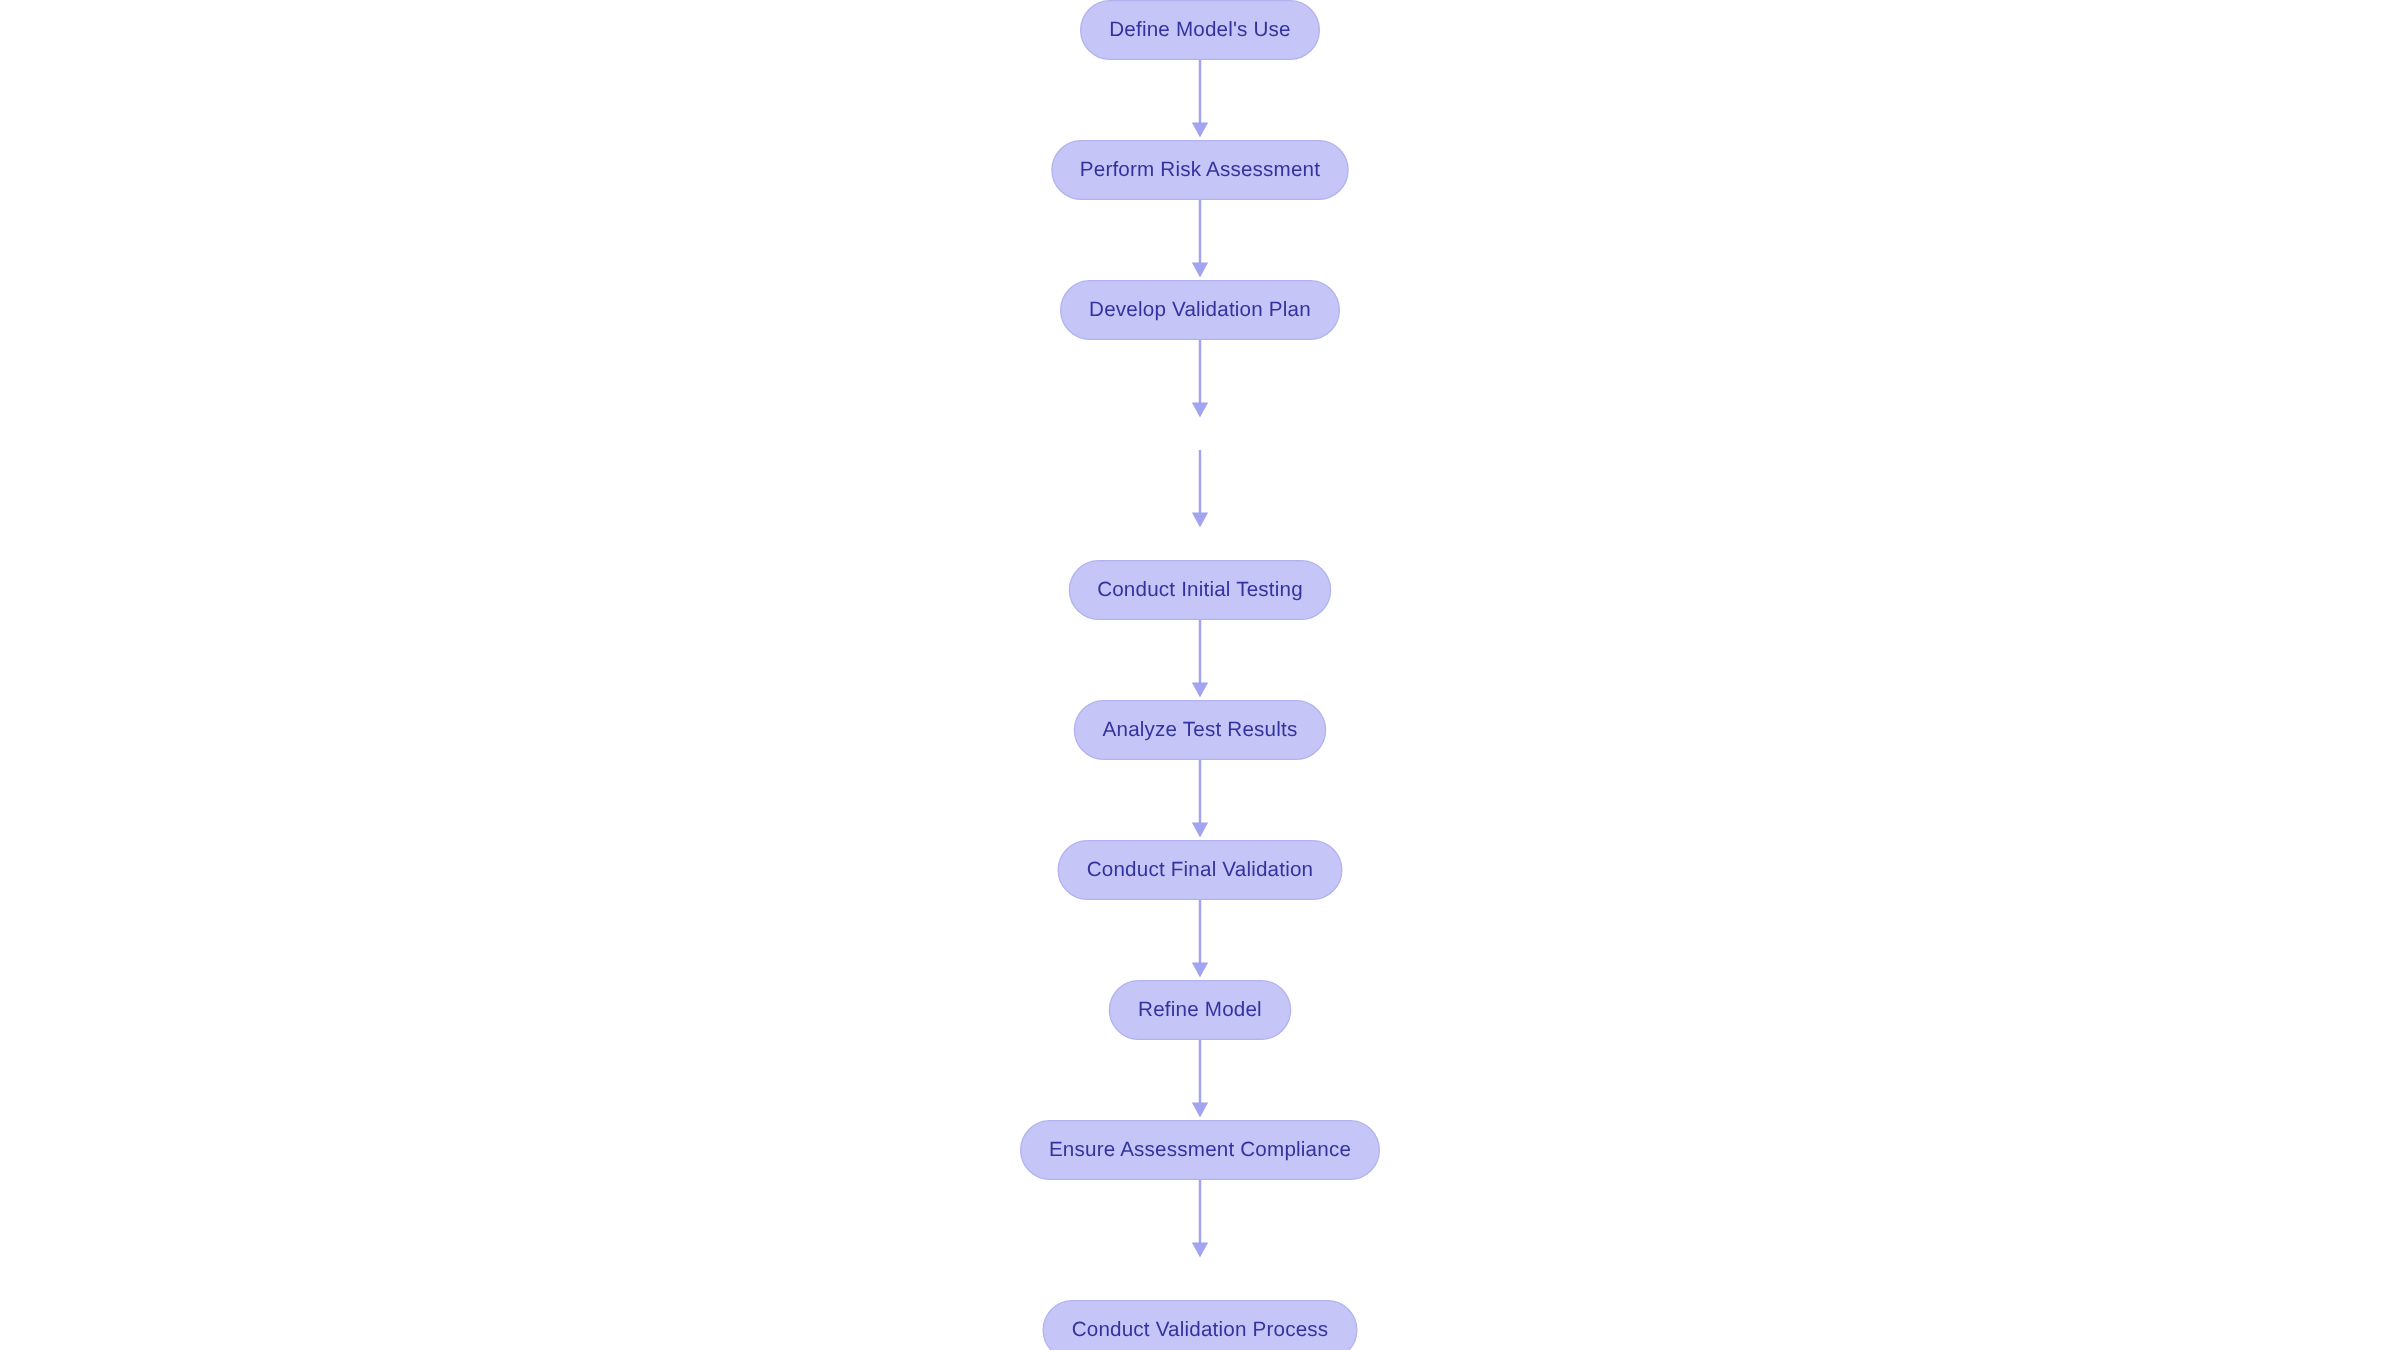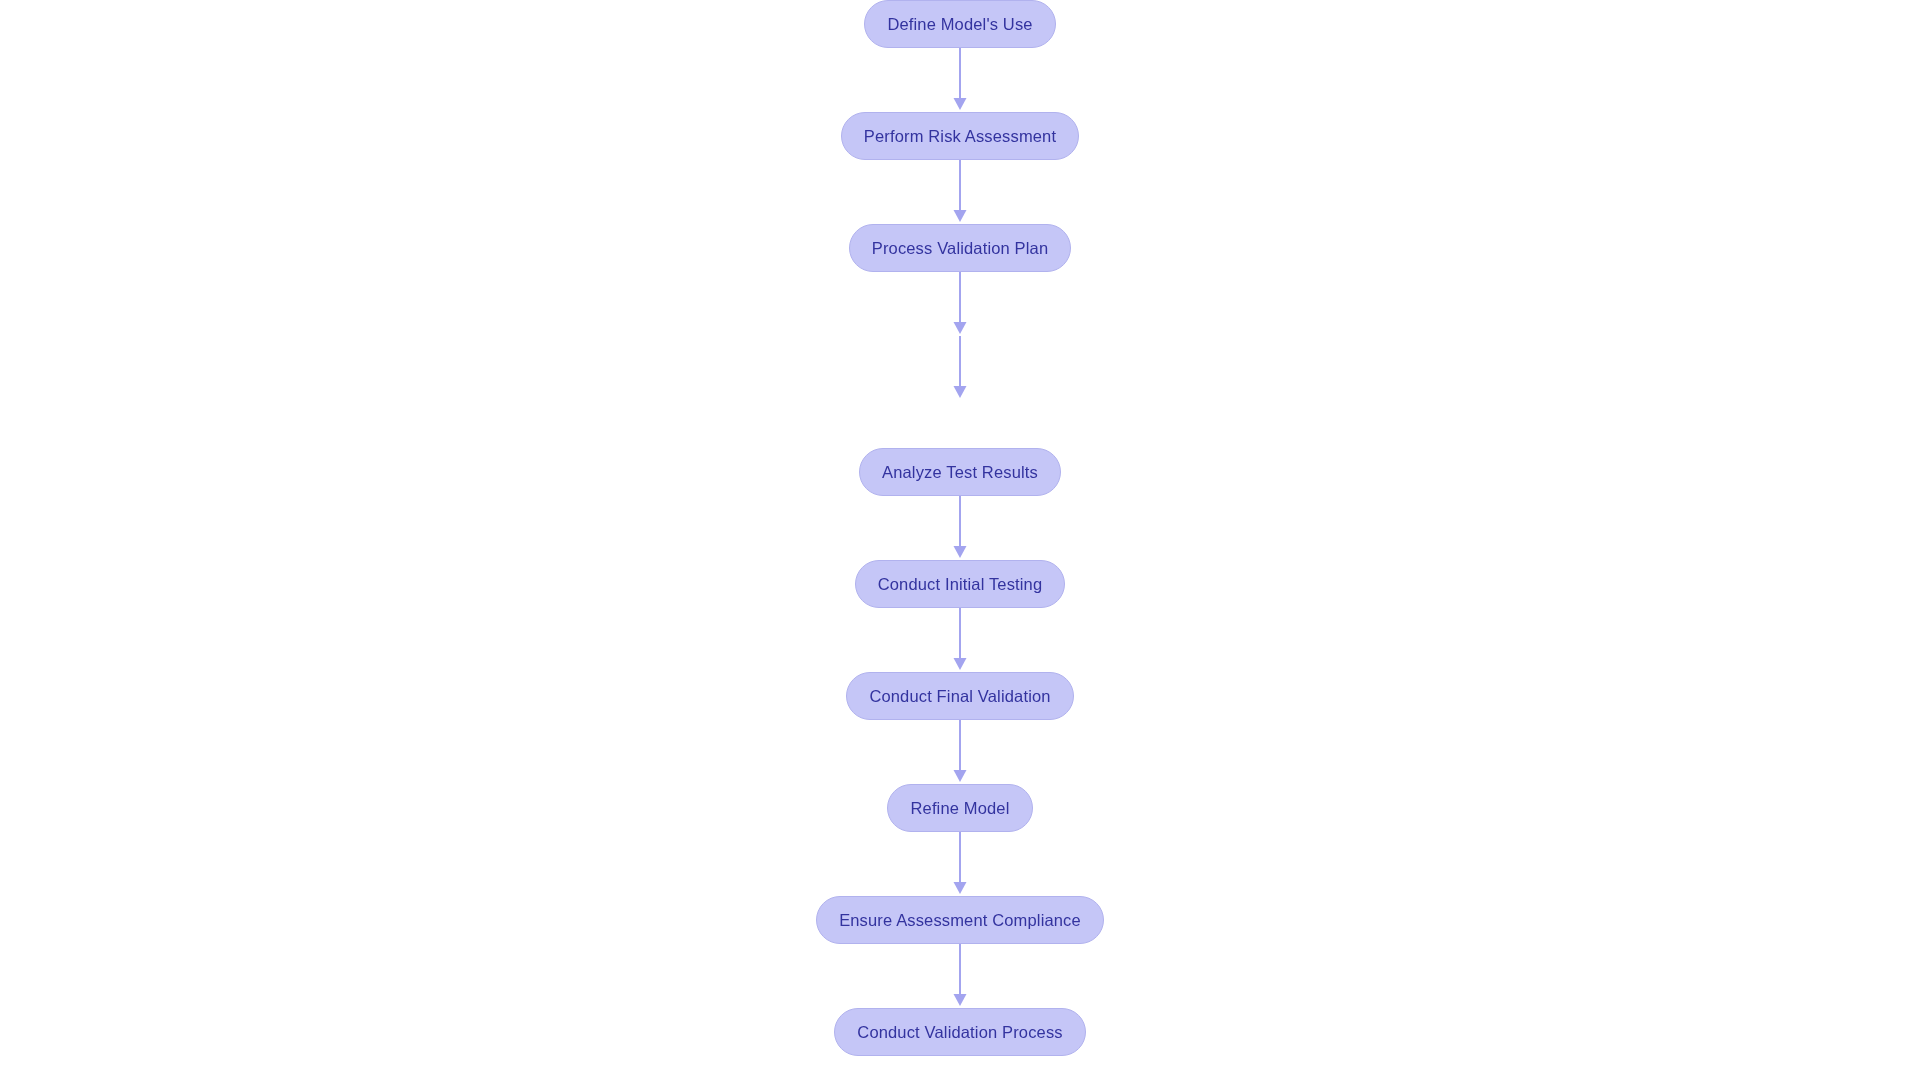--- a/index.html
+++ b/index.html
@@ -28,21 +28,21 @@
     flex-direction: column;
     align-items: center;
   }
 
   .node-slot {
     position: relative;
     height: 112px;
     display: flex;
     flex-direction: column;
     align-items: center;
-    justify-content: flex-start;
+    justify-content: center;
   }
 
   .flow-node {
     box-sizing: border-box;
     height: 48px;
     border-radius: 24px;
     background: #c5c6f7;
     border: 1px solid #b1b2ee;
     display: flex;
     align-items: center;
@@ -96,45 +96,45 @@
         <div class="flow-node">
           <span class="node-label">Perform Risk Assessment</span>
         </div>
         <svg class="connector" viewBox="0 0 24 64" width="24" height="64">
           <path class="connector-line" d="M12 0 L12 52"></path>
           <path class="connector-head" d="M5.5 50 L18.5 50 L12 62 Z"></path>
         </svg>
       </div>
       <div class="node-slot">
         <div class="flow-node">
-          <span class="node-label">Process Validation Plan</span>
+          <span class="node-label">Develop Validation Plan</span>
         </div>
         <svg class="connector" viewBox="0 0 24 64" width="24" height="64">
           <path class="connector-line" d="M12 0 L12 52"></path>
           <path class="connector-head" d="M5.5 50 L18.5 50 L12 62 Z"></path>
         </svg>
       </div>
       <div class="node-slot">
         <svg class="connector" viewBox="0 0 24 64" width="24" height="64">
           <path class="connector-line" d="M12 0 L12 52"></path>
           <path class="connector-head" d="M5.5 50 L18.5 50 L12 62 Z"></path>
         </svg>
       </div>
       <div class="node-slot">
         <div class="flow-node">
-          <span class="node-label">Analyze Test Results</span>
+          <span class="node-label">Conduct Initial Testing</span>
         </div>
         <svg class="connector" viewBox="0 0 24 64" width="24" height="64">
           <path class="connector-line" d="M12 0 L12 52"></path>
           <path class="connector-head" d="M5.5 50 L18.5 50 L12 62 Z"></path>
         </svg>
       </div>
       <div class="node-slot">
         <div class="flow-node">
-          <span class="node-label">Conduct Initial Testing</span>
+          <span class="node-label">Analyze Test Results</span>
         </div>
         <svg class="connector" viewBox="0 0 24 64" width="24" height="64">
           <path class="connector-line" d="M12 0 L12 52"></path>
           <path class="connector-head" d="M5.5 50 L18.5 50 L12 62 Z"></path>
         </svg>
       </div>
       <div class="node-slot">
         <div class="flow-node">
           <span class="node-label">Conduct Final Validation</span>
         </div>

